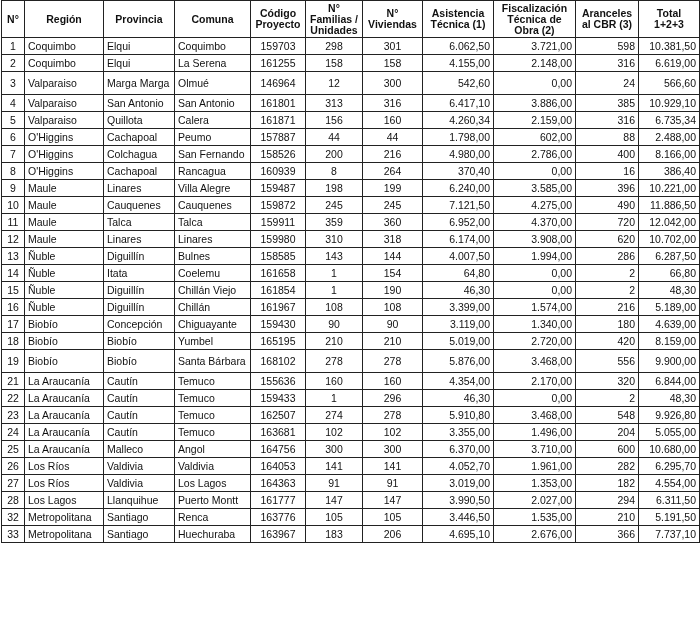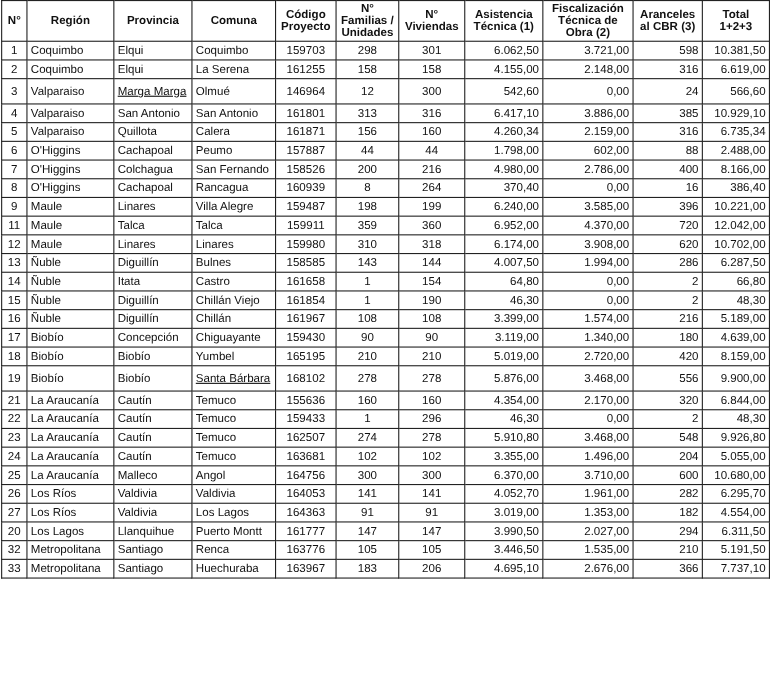--- a/index.html
+++ b/index.html
@@ -23,21 +23,21 @@
   th {
     font-weight: bold;
     text-align: center;
     height: 36px;
     white-space: normal;
     font-size: 10.5px;
     line-height: 11px;
   }
   td { height: 16px; }
   tr.tall td { height: 22px; }
-  td.wrap { white-space: normal; line-height: 10px; text-decoration: underline; }
+  td.wrap { white-space: normal; line-height: 10px; }
   .c { text-align: center; }
   .r { text-align: right; }
   .l { text-align: left; }
 </style>
 </head>
 <body>
 
 <table>
   <colgroup>
     <col style="width:23px">
@@ -179,20 +179,33 @@
         <td class="l">Villa Alegre</td>
         <td class="c">159487</td>
         <td class="c">198</td>
         <td class="c">199</td>
         <td class="r">6.240,00</td>
         <td class="r">3.585,00</td>
         <td class="r">396</td>
         <td class="r">10.221,00</td>
       </tr>
       <tr>
+        <td class="c">10</td>
+        <td class="l">Maule</td>
+        <td class="l">Cauquenes</td>
+        <td class="l">Cauquenes</td>
+        <td class="c">159872</td>
+        <td class="c">245</td>
+        <td class="c">245</td>
+        <td class="r">7.121,50</td>
+        <td class="r">4.275,00</td>
+        <td class="r">490</td>
+        <td class="r">11.886,50</td>
+      </tr>
+      <tr>
         <td class="c">11</td>
         <td class="l">Maule</td>
         <td class="l">Talca</td>
         <td class="l">Talca</td>
         <td class="c">159911</td>
         <td class="c">359</td>
         <td class="c">360</td>
         <td class="r">6.952,00</td>
         <td class="r">4.370,00</td>
         <td class="r">720</td>
@@ -221,21 +234,21 @@
         <td class="c">144</td>
         <td class="r">4.007,50</td>
         <td class="r">1.994,00</td>
         <td class="r">286</td>
         <td class="r">6.287,50</td>
       </tr>
       <tr>
         <td class="c">14</td>
         <td class="l">Ñuble</td>
         <td class="l">Itata</td>
-        <td class="l">Castro</td>
+        <td class="l">Coelemu</td>
         <td class="c">161658</td>
         <td class="c">1</td>
         <td class="c">154</td>
         <td class="r">64,80</td>
         <td class="r">0,00</td>
         <td class="r">2</td>
         <td class="r">66,80</td>
       </tr>
       <tr>
         <td class="c">15</td>
@@ -387,21 +400,21 @@
         <td class="l">Los Lagos</td>
         <td class="c">164363</td>
         <td class="c">91</td>
         <td class="c">91</td>
         <td class="r">3.019,00</td>
         <td class="r">1.353,00</td>
         <td class="r">182</td>
         <td class="r">4.554,00</td>
       </tr>
       <tr>
-        <td class="c">20</td>
+        <td class="c">28</td>
         <td class="l">Los Lagos</td>
         <td class="l">Llanquihue</td>
         <td class="l">Puerto Montt</td>
         <td class="c">161777</td>
         <td class="c">147</td>
         <td class="c">147</td>
         <td class="r">3.990,50</td>
         <td class="r">2.027,00</td>
         <td class="r">294</td>
         <td class="r">6.311,50</td>

